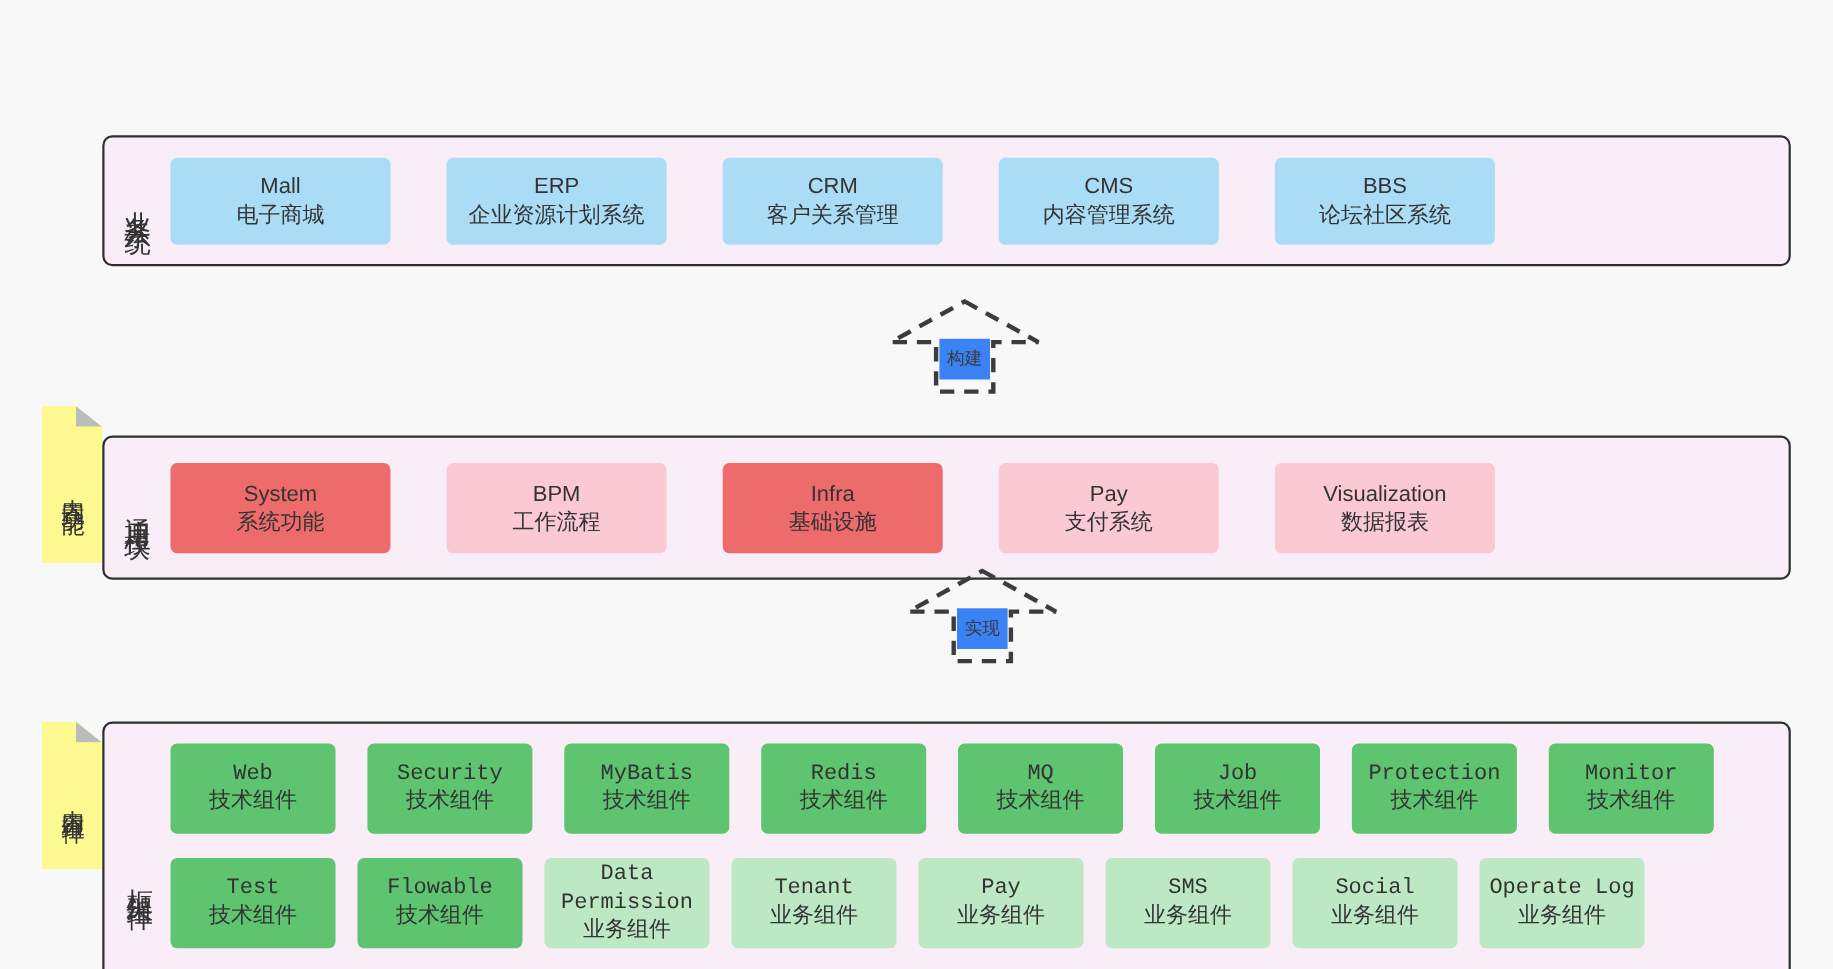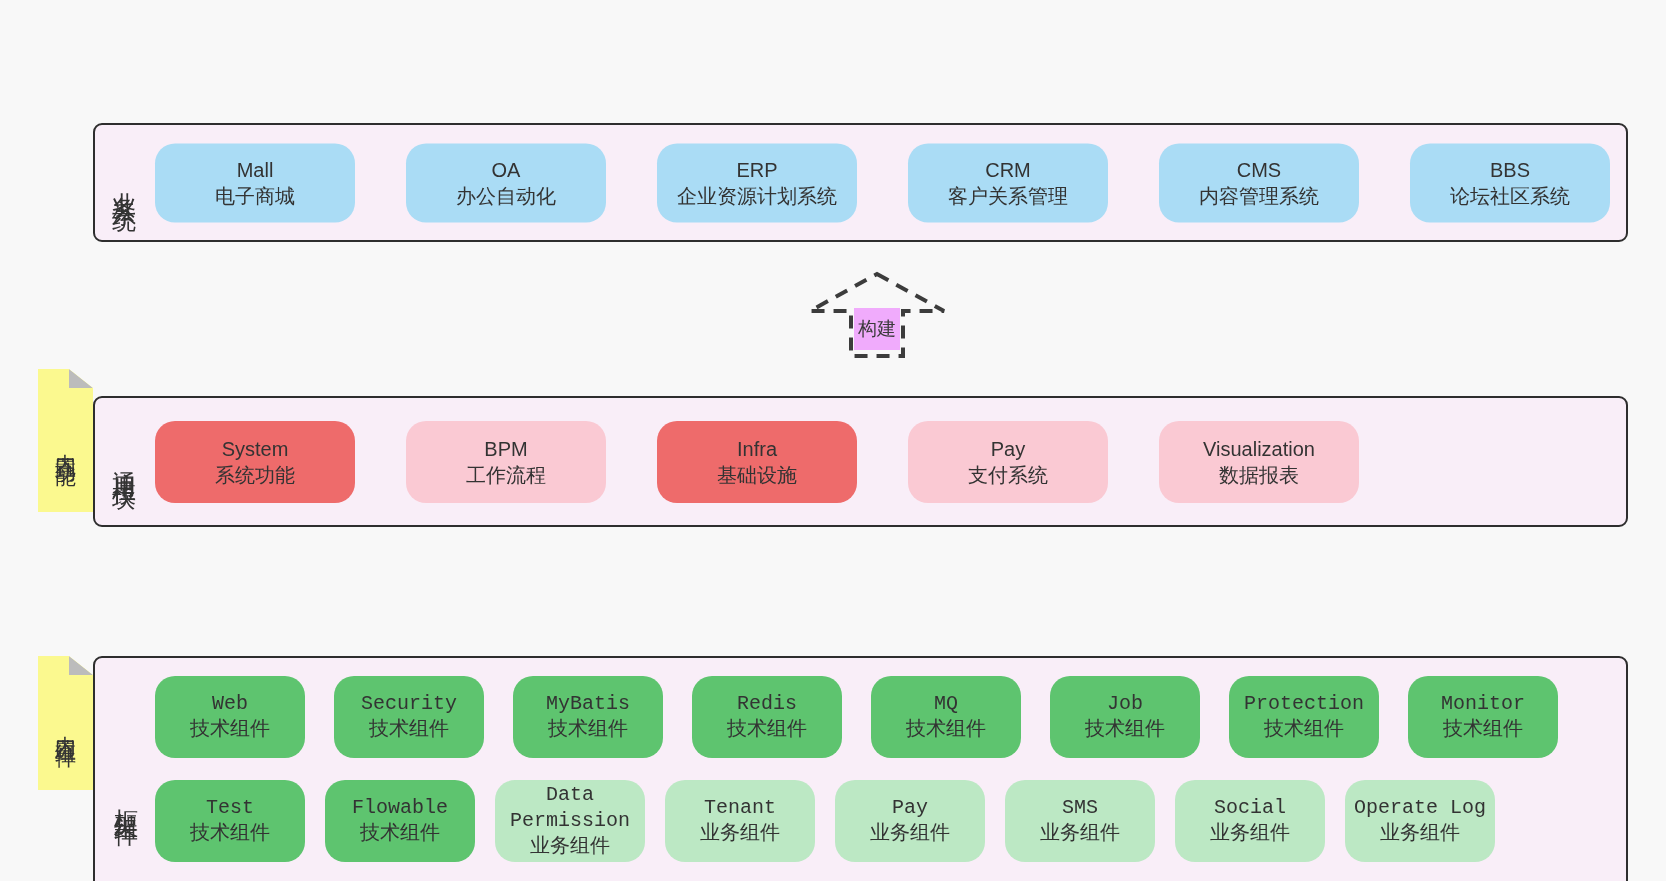--- a/index.html
+++ b/index.html
@@ -45,21 +45,21 @@
     position: absolute;
     left: 60px;
     display: flex;
   }
   .boxes.six   { gap: 51px; top: 50%; transform: translateY(-50%); }
   .boxes.eight { gap: 29px; }
   #fw-row-1 { top: 18px; }
   #fw-row-2 { top: 122px; gap: 20px; }
 
   .box {
-    border-radius: 20px;
+    border-radius: 6px;
     display: flex;
     flex-direction: column;
     justify-content: center;
     align-items: center;
     text-align: center;
     font-size: 20px;
     line-height: 26px;
     color: #333;
     box-sizing: border-box;
     padding: 2px 4px;
@@ -114,43 +114,39 @@
   }
   #arrow-build     { left: 807px; top: 271px; }
   #arrow-implement { left: 823px; top: 516px; }
   .arrow svg { display: block; width: 100%; height: 100%; }
   .arrow-label {
     position: absolute;
     left: 50%;
     top: 37px;
     transform: translateX(-50%);
     width: 46px;
-    background: #f0abfc;
+    background: #3b82f6;
     text-align: center;
-    font-size: 19px;
+    font-size: 16px;
     color: #3a3a3a;
     padding: 8px 2px;
     box-sizing: border-box;
   }
 </style>
 </head>
 <body>
 
 <div class="canvas">
 
   <div class="panel" id="panel-business">
     <div class="row-label">业务系统</div>
     <div class="boxes six">
       <div class="box blue">
         <div>Mall</div>
         <div>电子商城</div>
-      </div>
-      <div class="box blue">
-        <div>OA</div>
-        <div>办公自动化</div>
       </div>
       <div class="box blue">
         <div>ERP</div>
         <div>企业资源计划系统</div>
       </div>
       <div class="box blue">
         <div>CRM</div>
         <div>客户关系管理</div>
       </div>
       <div class="box blue">
@@ -195,20 +191,26 @@
         <div>Pay</div>
         <div>支付系统</div>
       </div>
       <div class="box pink">
         <div>Visualization</div>
         <div>数据报表</div>
       </div>
     </div>
   </div>
 
+  <div class="arrow" id="arrow-implement">
+    <svg viewBox="0 0 140 88">
+      <path d="M70 3 L137 40 L96 40 L96 85 L44 85 L44 40 L3 40 Z" fill="none" stroke="#3c3c3c" stroke-width="4" stroke-dasharray="13 9" stroke-linejoin="miter"></path>
+    </svg>
+    <div class="arrow-label">实现</div>
+  </div>
 
   <div class="sticky" id="sticky-framework">
     <div class="sticky-fold"></div>
     <div class="sticky-text">内置组件</div>
   </div>
 
   <div class="panel" id="panel-framework">
     <div class="row-label">框架组件</div>
 
     <div class="boxes eight" id="fw-row-1">

